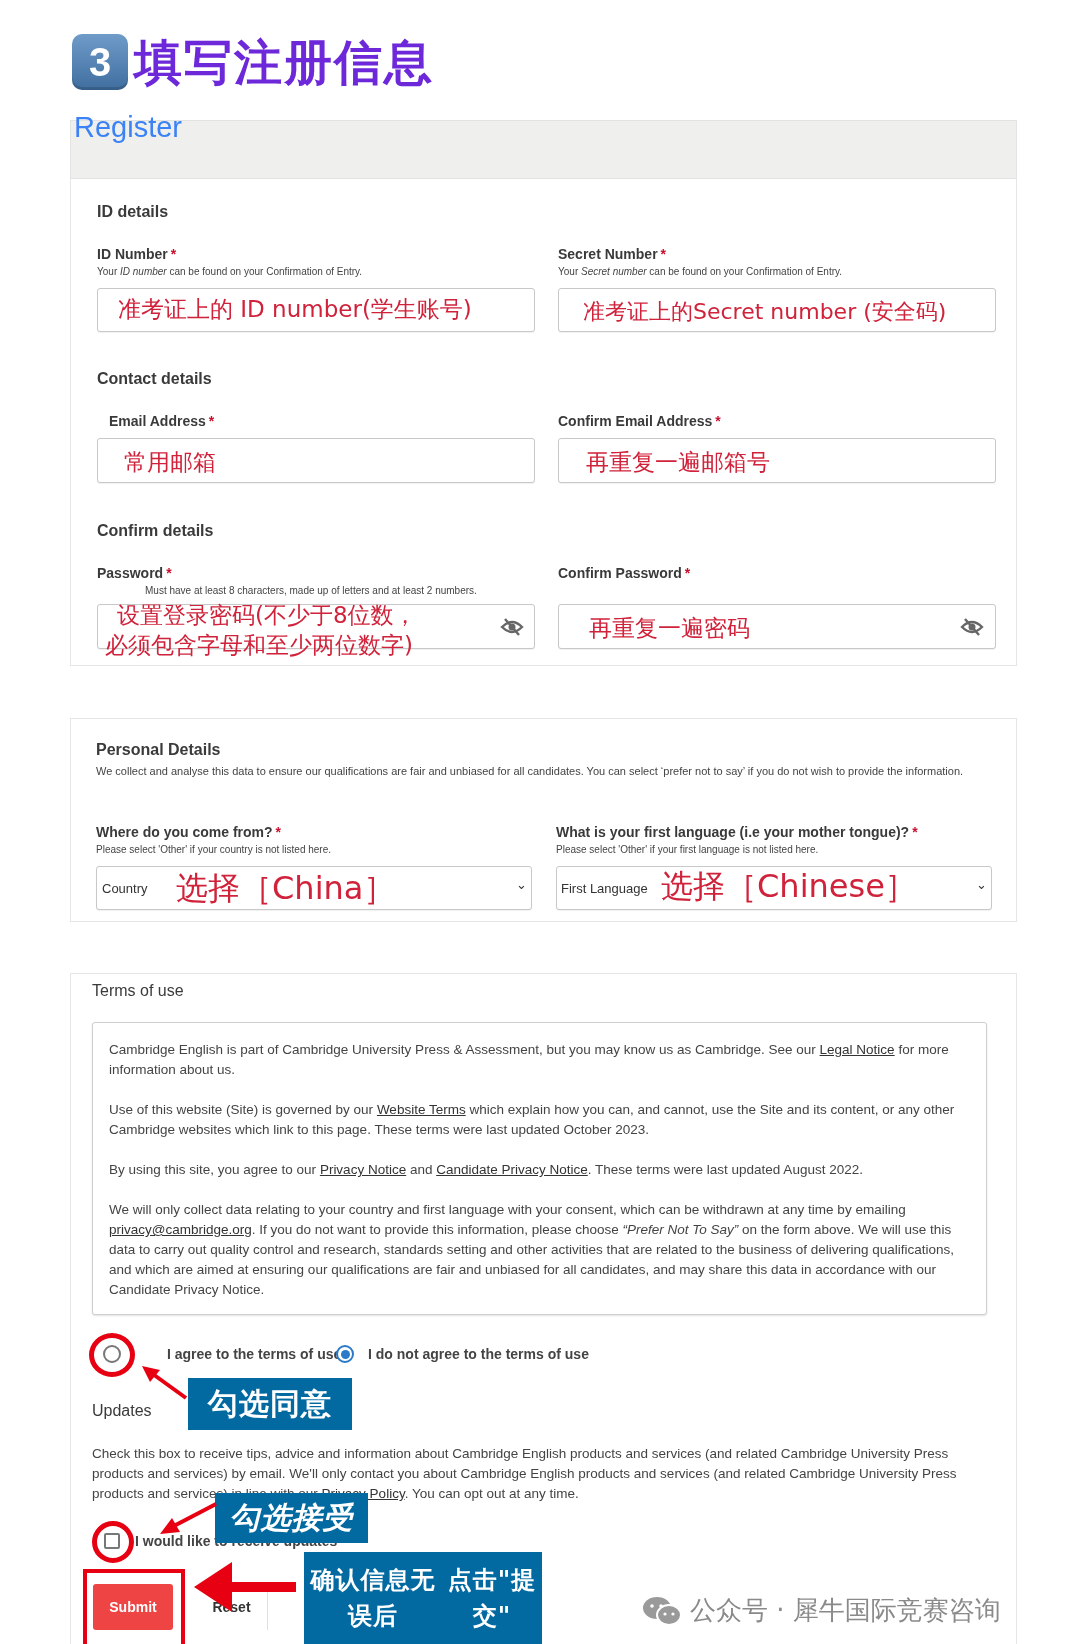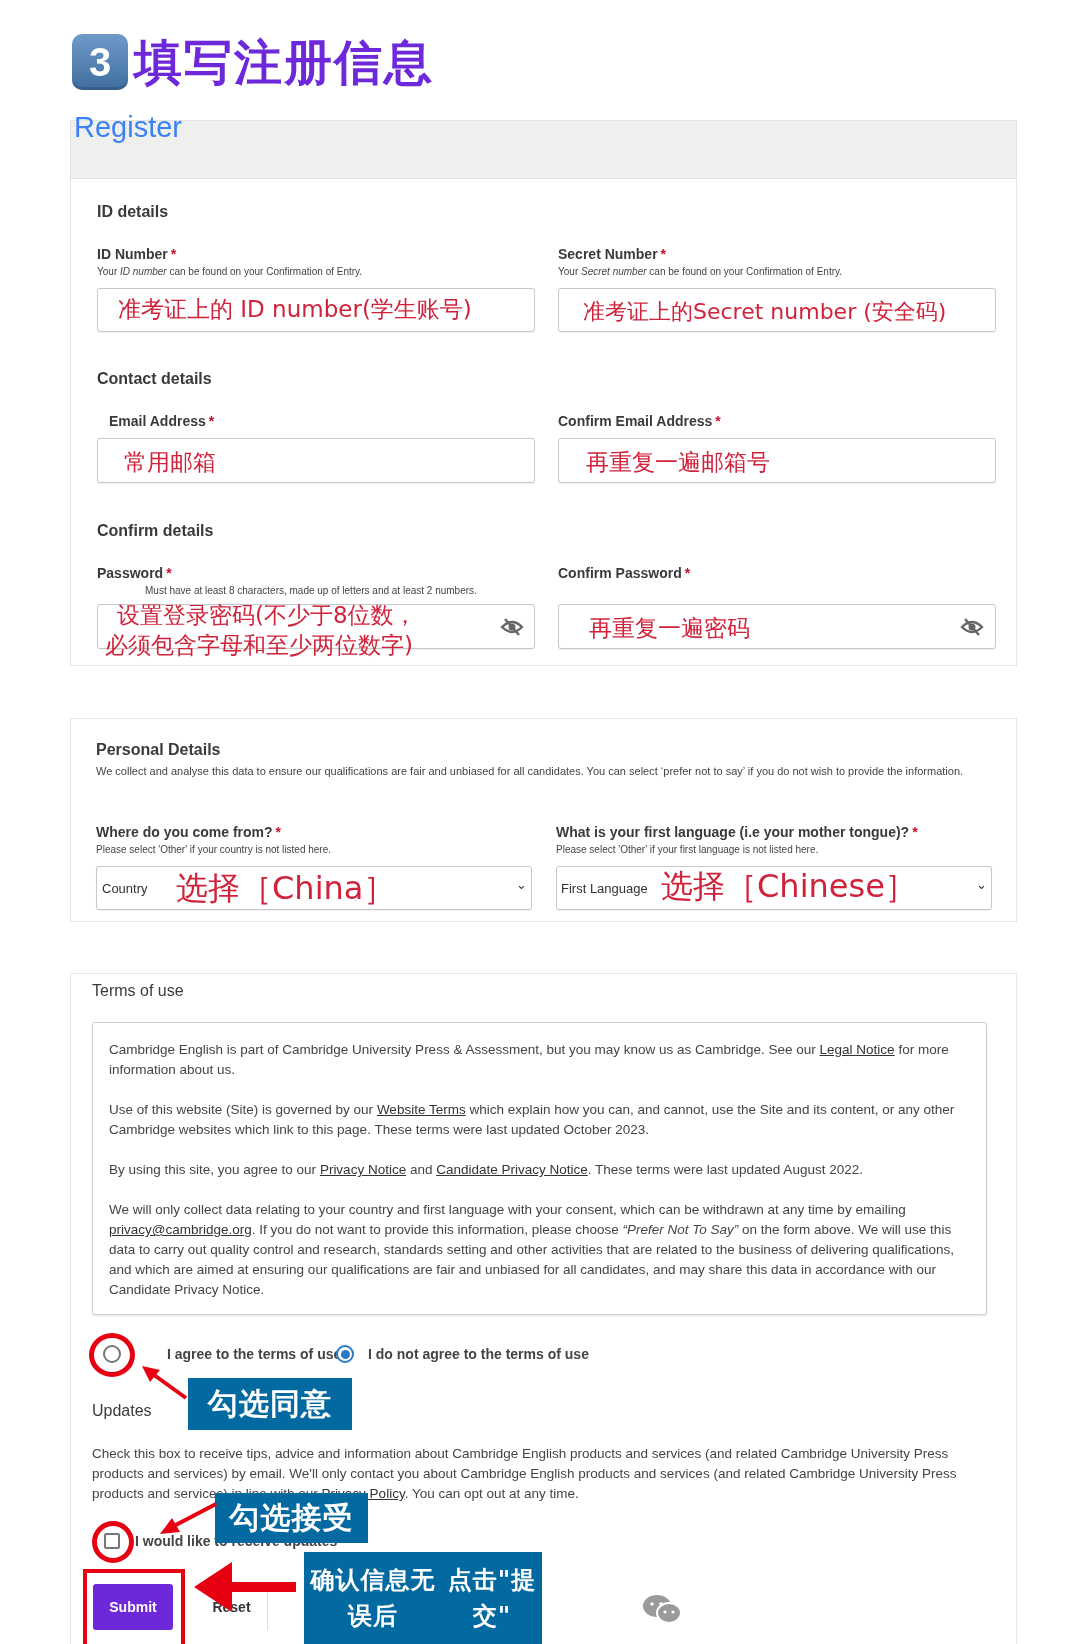--- a/index.html
+++ b/index.html
@@ -39,21 +39,21 @@
   .terms-p { font-size: 13.5px; line-height: 20px; color: #444; }
   .terms-p u { color: #333; }
 
   .radio { width: 18px; height: 18px; border-radius: 50%; border: 2px solid #777; background: #fff; }
   .radio.on { border-color: #2a7ac9; display: flex; align-items: center; justify-content: center; }
   .radio.on::after { content: ""; width: 9px; height: 9px; border-radius: 50%; background: #2a7ac9; }
   .opt-label { font-size: 14px; color: #444; font-weight: bold; }
 
   .checkbox { width: 16px; height: 16px; border: 2px solid #777; border-radius: 2px; background: #fff; }
 
-  .btn-submit { left: 93px; top: 1584px; width: 80px; height: 46px; background: #6d28d9; color: #fff; font-size: 14px; font-weight: bold; border-radius: 3px; display: flex; align-items: center; justify-content: center; }
+  .btn-submit { left: 93px; top: 1584px; width: 80px; height: 46px; background: #ef4444; color: #fff; font-size: 14px; font-weight: bold; border-radius: 3px; display: flex; align-items: center; justify-content: center; }
   .btn-reset { left: 196px; top: 1584px; width: 72px; height: 46px; color: #333; font-size: 14px; font-weight: bold; display: flex; align-items: center; justify-content: center; border-right: 1px solid #e0e0e0; }
 
   
   .red-ring { border: 5px solid #e60012; border-radius: 50%; }
   .red-label { background: #0369a1; color: #fff; font-weight: bold; font-family: "DejaVu Sans", sans-serif; display: flex; align-items: center; justify-content: center; text-align: center; letter-spacing: 1px; }
   .red-frame { border: 4px solid #e60012; }
 
   .watermark { left: 642px; top: 1593px; font-size: 26px; color: #8a8a8a; font-family: "DejaVu Sans", sans-serif; display: flex; align-items: center; gap: 8px; }
   .wechat-icon { width: 40px; height: 32px; }
 </style>
@@ -164,21 +164,21 @@
 <div class="abs btn-submit">Submit</div>
 <div class="abs btn-reset">Reset</div>
 
 <div class="abs red-ring" style="left:89px;top:1333px;width:46px;height:44px;"></div>
 <svg class="abs" style="left:140px;top:1366px;" width="50" height="36">
     <line x1="46" y1="32" x2="10" y2="6" stroke="#e60012" stroke-width="4"></line>
     <polygon points="2,0 20,4 10,16" fill="#e60012"></polygon>
   </svg>
 <div class="abs red-label" style="left:188px;top:1378px;width:164px;height:52px;font-size:30px;">勾选同意</div>
 
-<div class="abs red-label" style="left:215px;top:1493px;width:153px;height:50px;font-size:30px;">勾选接受</div>
+<div class="abs red-label" style="left:215px;top:1493px;width:153px;height:50px;font-size:30px;font-style:italic;">勾选接受</div>
 <svg class="abs" style="left:158px;top:1500px;" width="62" height="36">
     <line x1="58" y1="4" x2="12" y2="28" stroke="#e60012" stroke-width="4"></line>
     <polygon points="2,34 14,18 22,32" fill="#e60012"></polygon>
   </svg>
 <div class="abs red-ring" style="left:92px;top:1521px;width:42px;height:42px;"></div>
 
 <div class="abs red-frame" style="left:83px;top:1569px;width:102px;height:80px;border-bottom:none;"></div>
 <svg class="abs" style="left:194px;top:1560px;" width="104" height="54">
     <rect x="30" y="22" width="72" height="10" fill="#e60012"></rect>
     <polygon points="0,27 38,2 38,52" fill="#e60012"></polygon>
@@ -190,13 +190,14 @@
 
 <div class="abs watermark">
   <svg class="wechat-icon" viewBox="0 0 40 32">
       <ellipse cx="15" cy="13" rx="14" ry="11" fill="#9a9a9a"></ellipse>
       <ellipse cx="27" cy="20" rx="12" ry="10" fill="#9a9a9a" stroke="#fff" stroke-width="2"></ellipse>
       <circle cx="10" cy="11" r="1.8" fill="#fff"></circle>
       <circle cx="19" cy="11" r="1.8" fill="#fff"></circle>
       <circle cx="23" cy="19" r="1.6" fill="#fff"></circle>
       <circle cx="31" cy="19" r="1.6" fill="#fff"></circle>
     </svg>
+  <span>公众号 · 犀牛国际竞赛咨询</span>
 </div>
 
 </body></html>

